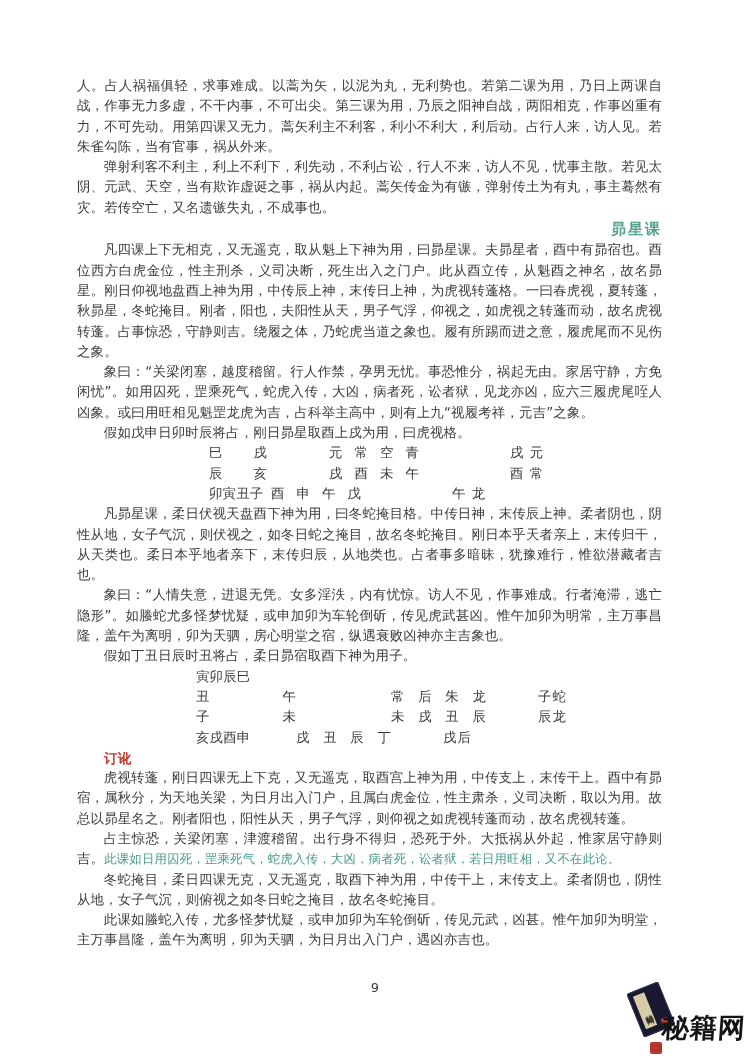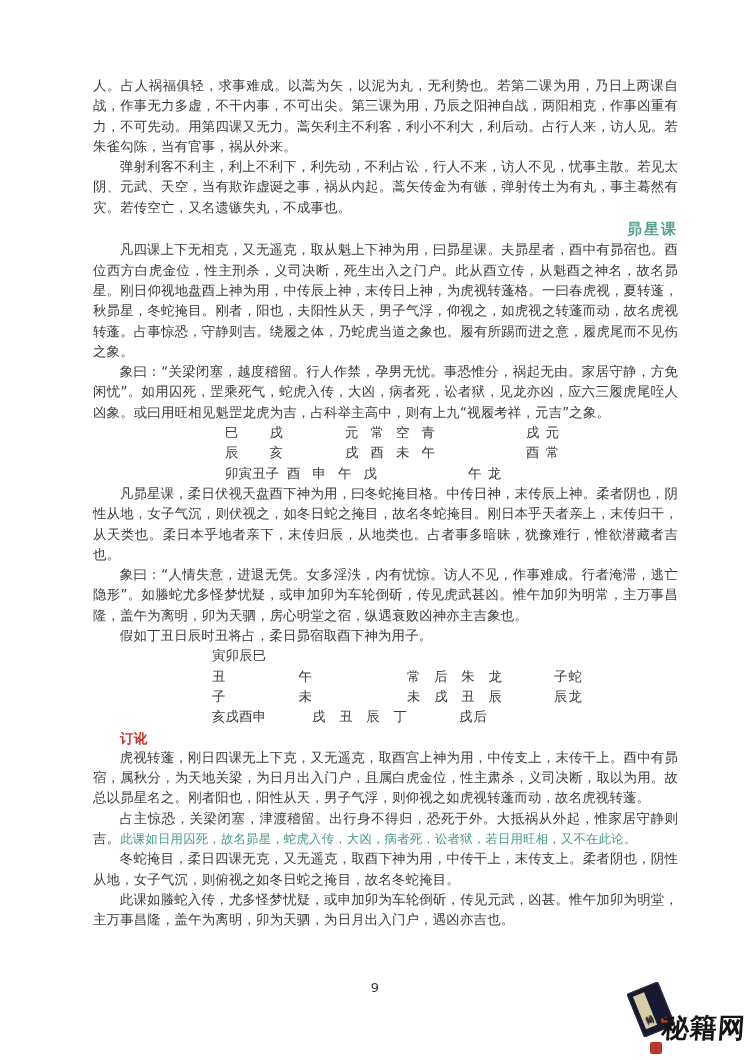--- a/index.html
+++ b/index.html
@@ -4,21 +4,21 @@
 <style>
   * { margin:0; padding:0; box-sizing:border-box; }
   html,body { background:#ffffff; }
   body {
     width:750px; height:1060px;
     font-family:"DejaVu Sans","Liberation Sans",sans-serif;
     color:var(--body-text,#3b3b3b);
   }
   .page { position:relative; width:750px; height:1060px; background:#fff; overflow:hidden; }
   .content {
-    position:absolute; left:93px; top:76px; width:585px;
+    position:absolute; left:77px; top:76px; width:585px;
     font-size:13.4px; line-height:20.3px; text-align:justify;
     letter-spacing:0.2px;
   }
   .content p { text-indent:2em; margin:0; }
   .content p.no-indent { text-indent:0; }
   .section-heading {
     text-align:right; font-size:15px; font-weight:600; letter-spacing:2px;
     line-height:20.3px; margin:1px 0;
     color:var(--heading-accent,#55a091);
   }
@@ -77,20 +77,21 @@
 <div class="page">
   <div class="content">
 
     <p class="no-indent">人。占人祸福俱轻，求事难成。以蒿为矢，以泥为丸，无利势也。若第二课为用，乃日上两课自战，作事无力多虚，不干内事，不可出尖。第三课为用，乃辰之阳神自战，两阳相克，作事凶重有力，不可先动。用第四课又无力。蒿矢利主不利客，利小不利大，利后动。占行人来，访人见。若朱雀勾陈，当有官事，祸从外来。</p>
     <p>弹射利客不利主，利上不利下，利先动，不利占讼，行人不来，访人不见，忧事主散。若见太阴、元武、天空，当有欺诈虚诞之事，祸从内起。蒿矢传金为有镞，弹射传土为有丸，事主蓦然有灾。若传空亡，又名遗镞失丸，不成事也。</p>
 
     <div class="section-heading">昴星课</div>
 
     <p>凡四课上下无相克，又无遥克，取从魁上下神为用，曰昴星课。夫昴星者，酉中有昴宿也。酉位西方白虎金位，性主刑杀，义司决断，死生出入之门户。此从酉立传，从魁酉之神名，故名昴星。刚日仰视地盘酉上神为用，中传辰上神，末传日上神，为虎视转蓬格。一曰春虎视，夏转蓬，秋昴星，冬蛇掩目。刚者，阳也，夫阳性从天，男子气浮，仰视之，如虎视之转蓬而动，故名虎视转蓬。占事惊恐，守静则吉。绕履之体，乃蛇虎当道之象也。履有所踢而进之意，履虎尾而不见伤之象。</p>
     <p>象曰：“关梁闭塞，越度稽留。行人作禁，孕男无忧。事恐惟分，祸起无由。家居守静，方免闲忧”。如用囚死，罡乘死气，蛇虎入传，大凶，病者死，讼者狱，见龙亦凶，应六三履虎尾咥人凶象。或曰用旺相见魁罡龙虎为吉，占科举主高中，则有上九“视履考祥，元吉”之象。</p>
+    <p>假如戊申日卯时辰将占，刚日昴星取酉上戌为用，曰虎视格。</p>
 
     <div class="table-block t1">
       <div class="zrow">
         <span class="c1">
           <span>巳</span>
           <span>戌</span>
         </span>
         <span class="c2">
           <span>元</span>
           <span>常</span>
@@ -166,21 +167,21 @@
           <span>辰</span>
           <span>丁</span>
         </span>
         <span class="c3">戌后</span>
       </div>
     </div>
 
     <div class="correction-heading">订讹</div>
 
     <p>虎视转蓬，刚日四课无上下克，又无遥克，取酉宫上神为用，中传支上，末传干上。酉中有昴宿，属秋分，为天地关梁，为日月出入门户，且属白虎金位，性主肃杀，义司决断，取以为用。故总以昴星名之。刚者阳也，阳性从天，男子气浮，则仰视之如虎视转蓬而动，故名虎视转蓬。</p>
-    <p><span>占主惊恐，关梁闭塞，津渡稽留。出行身不得归，恐死于外。大抵祸从外起，惟家居守静则吉。</span><span class="note">此课如日用囚死，故名昴星，蛇虎入传，大凶，病者死，讼者狱，若日用旺相，又不在此论。</span></p>
+    <p><span>占主惊恐，关梁闭塞，津渡稽留。出行身不得归，恐死于外。大抵祸从外起，惟家居守静则吉。</span><span class="note">此课如日用囚死，罡乘死气，蛇虎入传，大凶，病者死，讼者狱，若日用旺相，又不在此论。</span></p>
     <p>冬蛇掩目，柔日四课无克，又无遥克，取酉下神为用，中传干上，末传支上。柔者阴也，阴性从地，女子气沉，则俯视之如冬日蛇之掩目，故名冬蛇掩目。</p>
     <p>此课如螣蛇入传，尤多怪梦忧疑，或申加卯为车轮倒斫，传见元武，凶甚。惟午加卯为明堂，主万事昌隆，盖午为离明，卯为天驷，为日月出入门户，遇凶亦吉也。</p>
 
   </div>
 
   <div class="page-num">9</div>
 
   <div class="wm">
     <div class="wm-book">
       <div class="wm-label">秘籍网</div>

